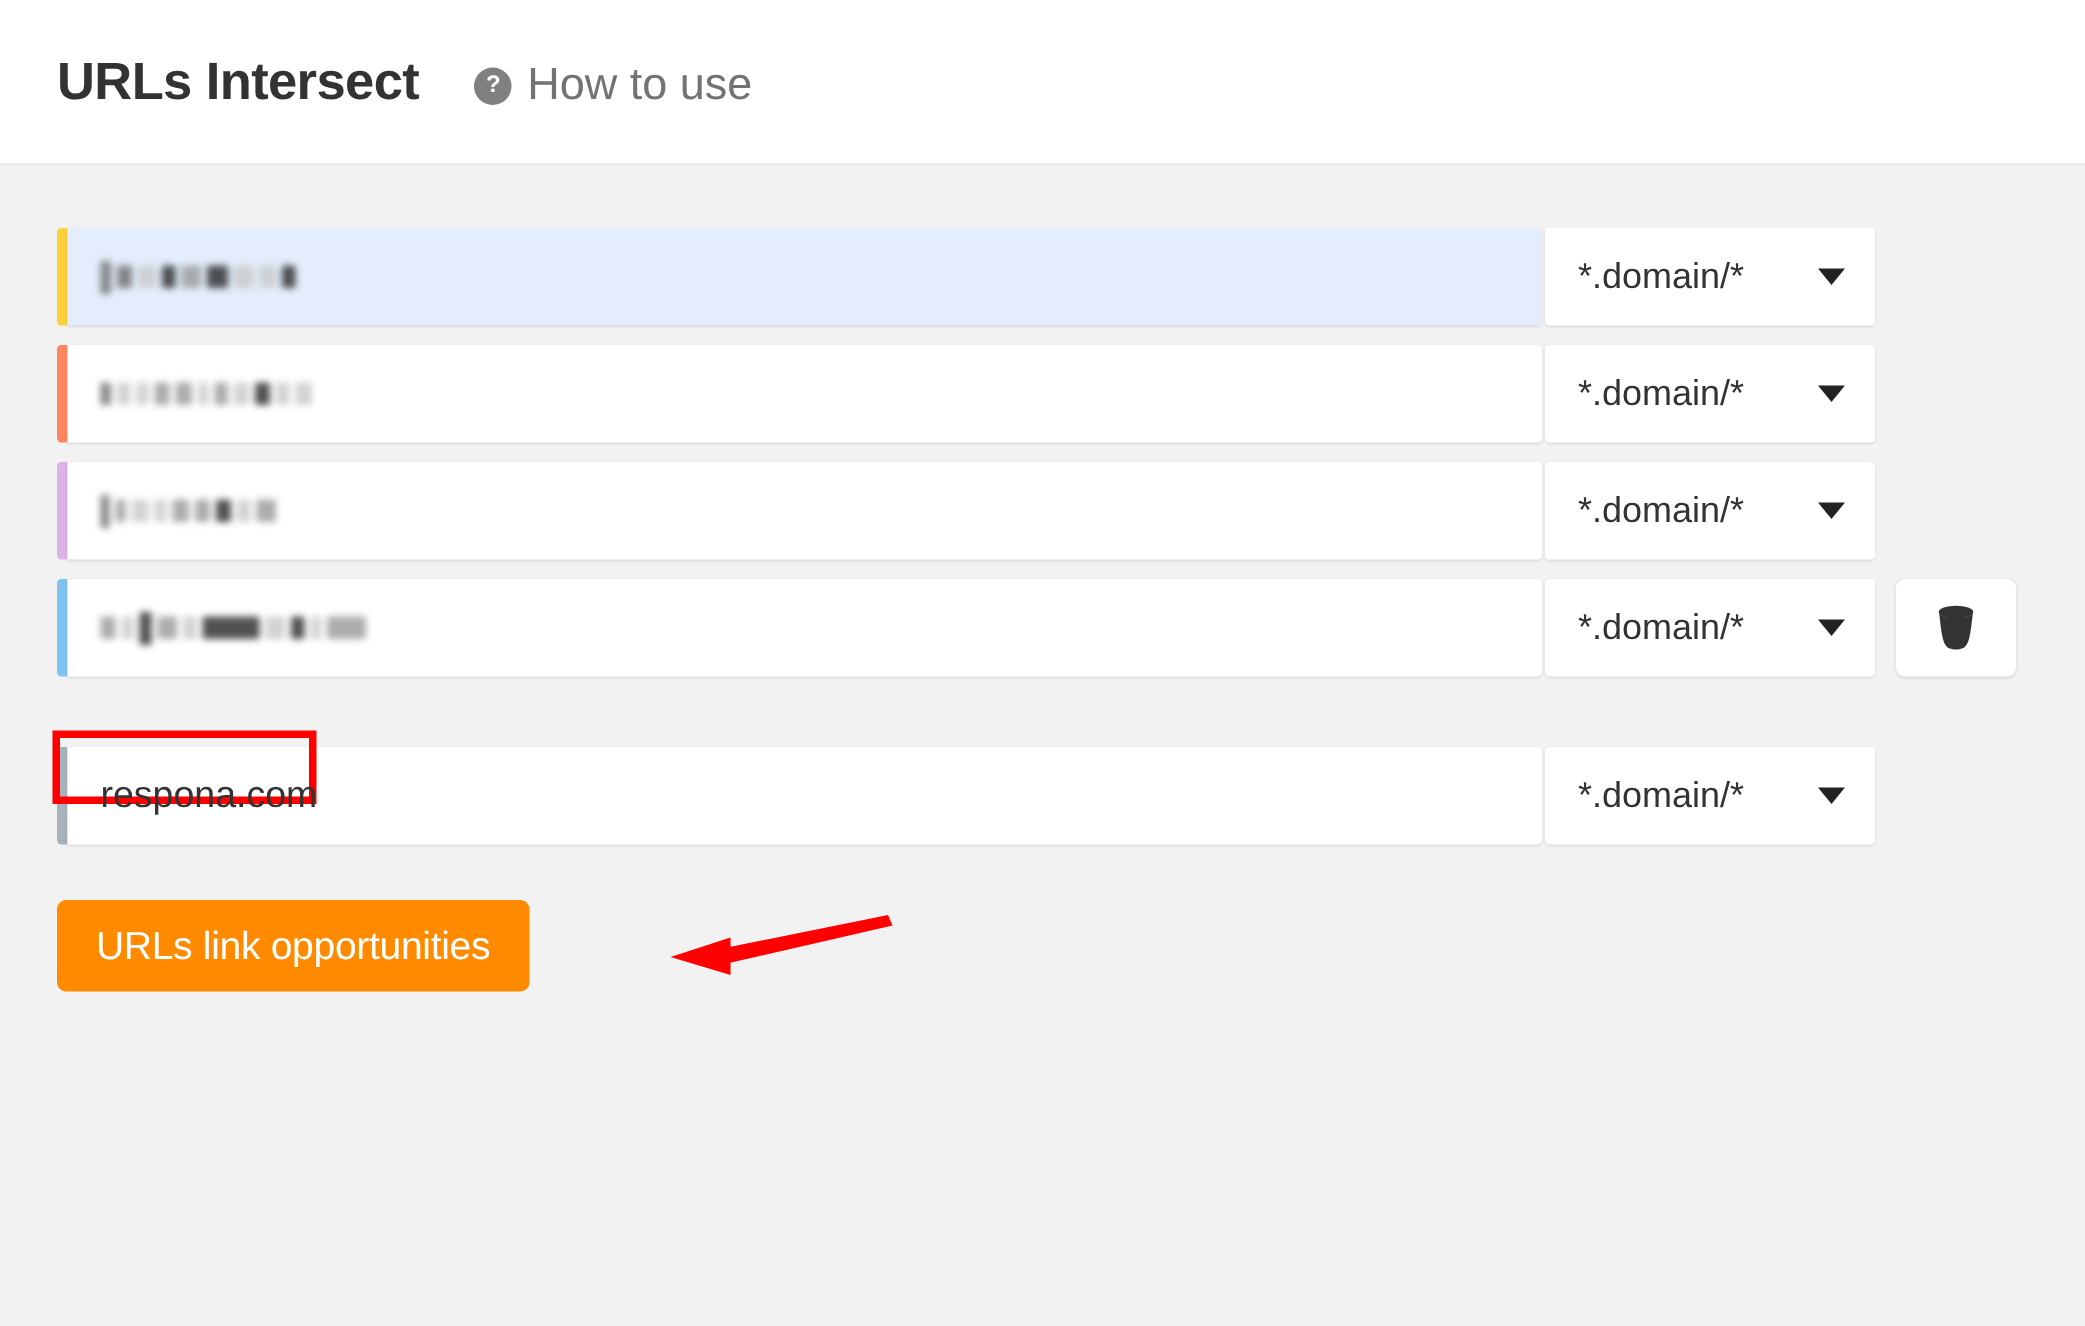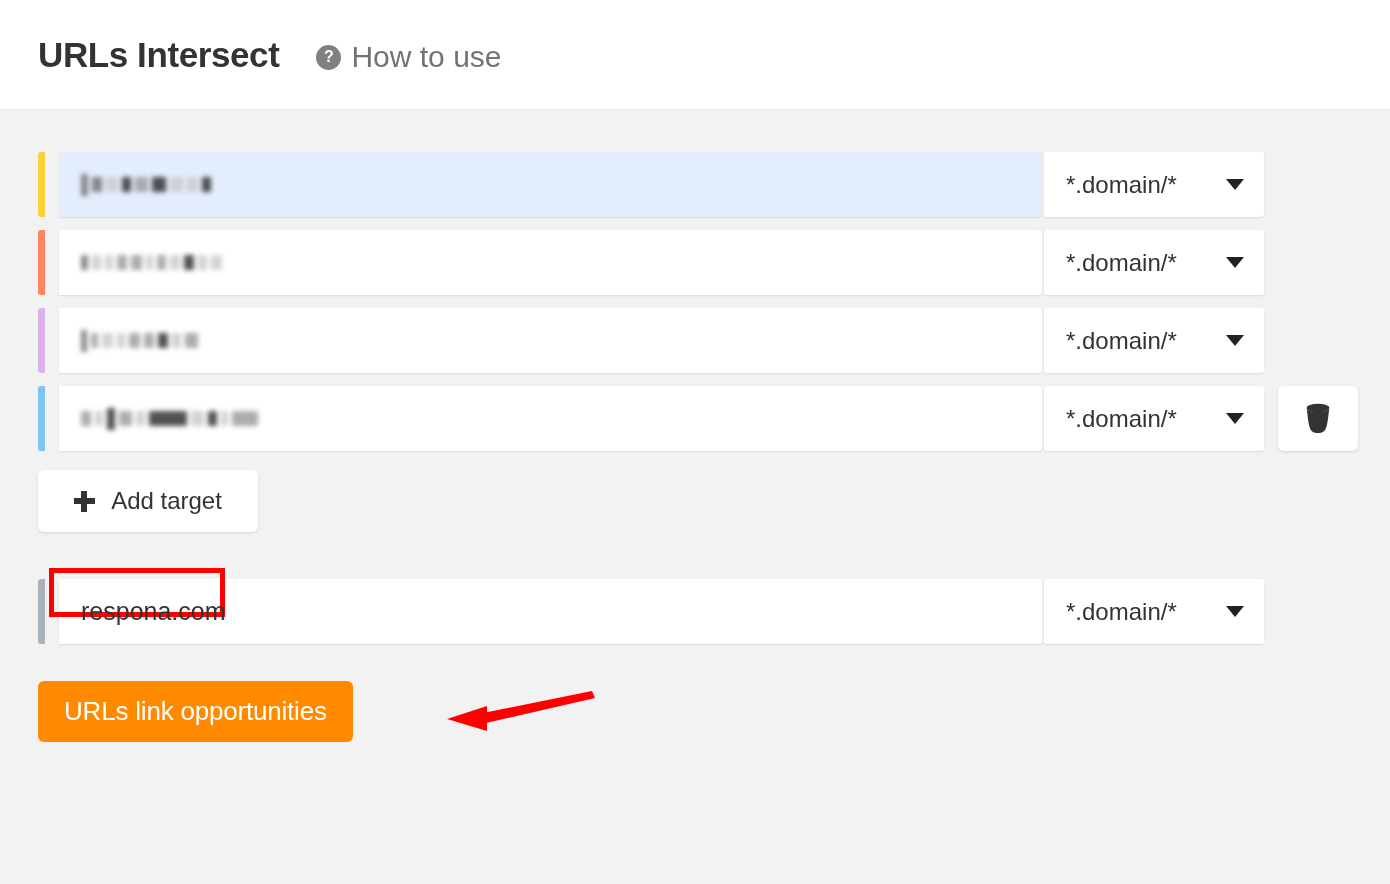--- a/index.html
+++ b/index.html
@@ -79,21 +79,20 @@
   }
   .url-field {
     width:983px;
     background:#ffffff;
     border-radius:0 3px 3px 0;
     display:flex;
     align-items:center;
     padding-left:22px;
     box-shadow:0 1px 2px rgba(0,0,0,0.10);
     position:relative;
-    margin-left:14px;
   }
   .row.selected .url-field { background:#e3edfb; }
 
   
   .redacted {
     display:flex;
     align-items:center;
     gap:4px;
     filter:blur(2.6px);
     opacity:0.82;
@@ -310,24 +309,20 @@
       <span class="caret"></span>
     </div>
     <div class="trash-btn">
       <svg width="36" height="38" viewBox="0 0 36 38">
         <ellipse cx="18" cy="8" rx="11.5" ry="4.2" fill="#333333"></ellipse>
         <path d="M6.8 9 C9 28 9.5 33 18 33 C26.5 33 27 28 29.2 9 C26 13 10 13 6.8 9 Z" fill="#333333"></path>
       </svg>
     </div>
   </div>
 
-  <div class="add-target">
-    <span class="plus"></span>
-    <span class="add-label">Add target</span>
-  </div>
 
   <div class="excl-section">
     <div class="row excl-row">
       <div class="accent" style="background:#a8b2bc"></div>
       <div class="url-field">
         <span class="redbox"></span>
         <span class="excl-text">respona.com</span>
       </div>
       <div class="select-box">
         <span class="select-label">*.domain/*</span>

